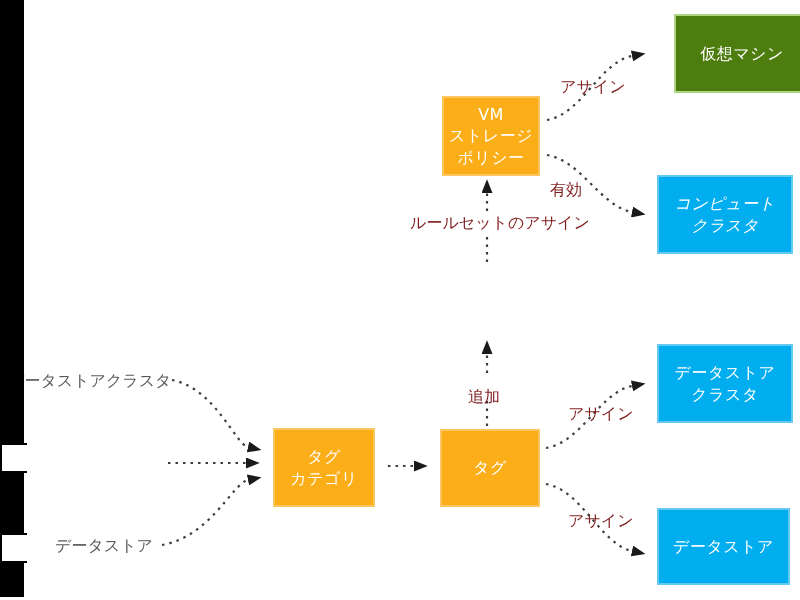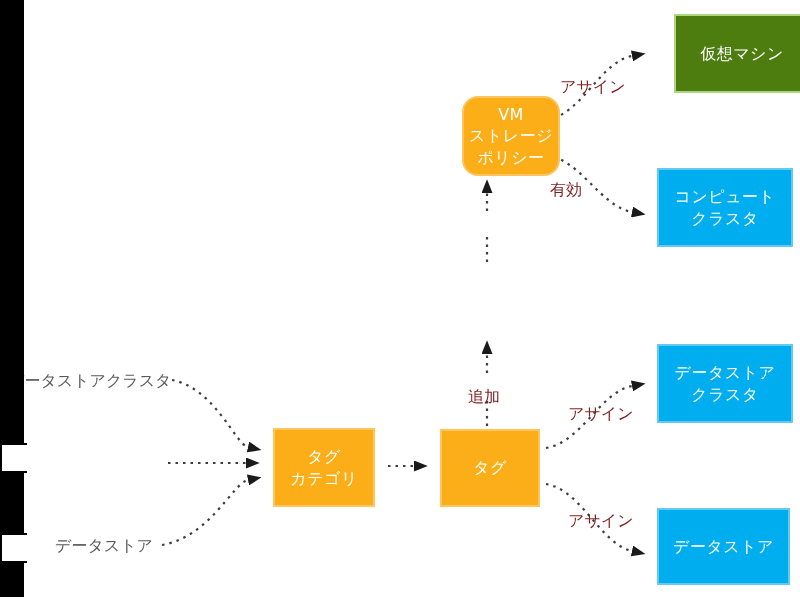--- a/index.html
+++ b/index.html
@@ -50,35 +50,36 @@
     <path class="edge" d="M487,426 L487,397"></path>
     <path class="edge" marker-end="url(#ah)" d="M487,373 L487,354"></path>
     <path class="edge" d="M487,262 L487,236"></path>
     <path class="edge" marker-end="url(#ah)" d="M487,211 L487,193"></path>
     <path class="edge" marker-end="url(#ah)" d="M547,120 C582,114 600,62 632,56"></path>
     <path class="edge" marker-end="url(#ah)" d="M547,155 C582,161 600,206 632,212"></path>
     <path class="edge" marker-end="url(#ah)" d="M546,448 C582,442 600,392 632,386"></path>
     <path class="edge" marker-end="url(#ah)" d="M546,484 C582,490 600,544 632,551"></path>
   </svg>
 
-  <div class="node orange" style="left:462px;top:96px;width:94px;height:76px;border-radius:16px;">VM
+  <div class="node orange" style="left:442px;top:96px;width:94px;height:76px;">VM
 ストレージ
 ポリシー</div>
   <div class="node orange" style="left:273px;top:428px;width:98px;height:75px;">タグ
 カテゴリ</div>
   <div class="node orange" style="left:440px;top:429px;width:96px;height:74px;">タグ</div>
   <div class="node green" style="left:657px;top:14px;width:132px;height:75px;">仮想マシン</div>
-  <div class="node blue" style="left:657px;top:168px;width:132px;height:75px;">コンピュート
+  <div class="node blue" style="left:657px;top:175px;width:132px;height:75px;font-style:italic;">コンピュート
 クラスタ</div>
   <div class="node blue" style="left:657px;top:344px;width:132px;height:75px;">データストア
 クラスタ</div>
   <div class="node blue" style="left:657px;top:508px;width:129px;height:73px;">データストア</div>
 
   <div class="elabel" style="left:560px;top:77px;">アサイン</div>
   <div class="elabel" style="left:550px;top:180px;">有効</div>
+  <div class="elabel" style="left:410px;top:213px;">ルールセットのアサイン</div>
   <div class="elabel" style="left:468px;top:387px;">追加</div>
   <div class="elabel" style="left:568px;top:404px;">アサイン</div>
   <div class="elabel" style="left:568px;top:511px;">アサイン</div>
 
   <div class="leftbar"></div>
   <div class="notch" style="top:443px;"></div>
   <div class="notch" style="top:533px;"></div>
 
 </div>
 

